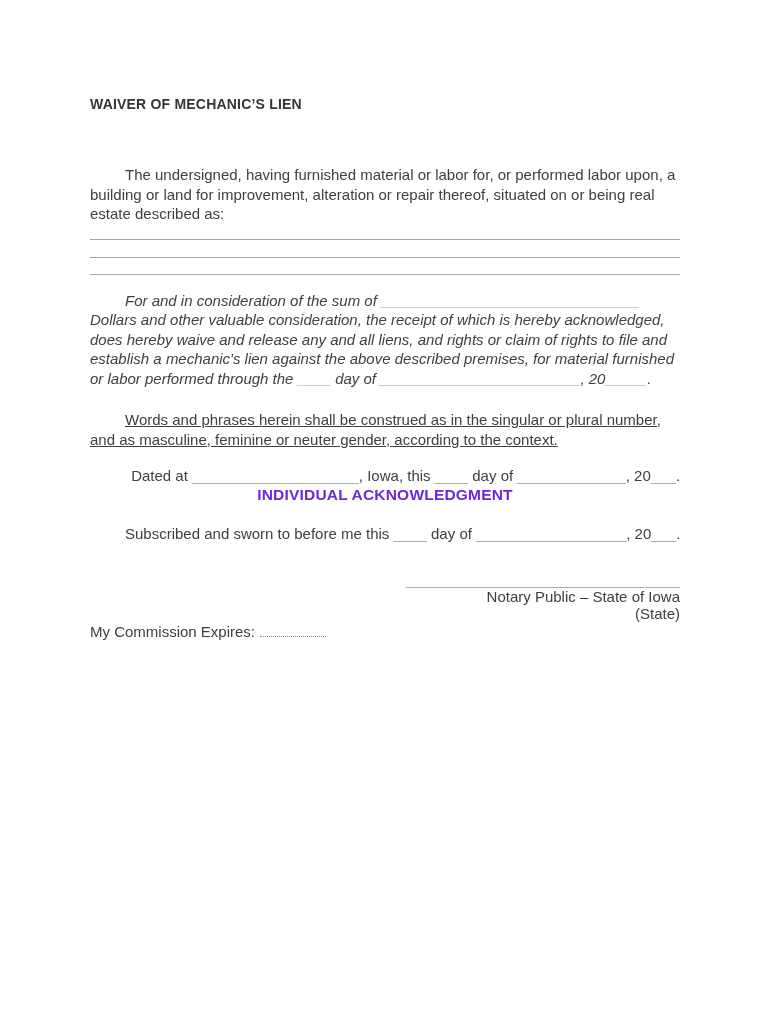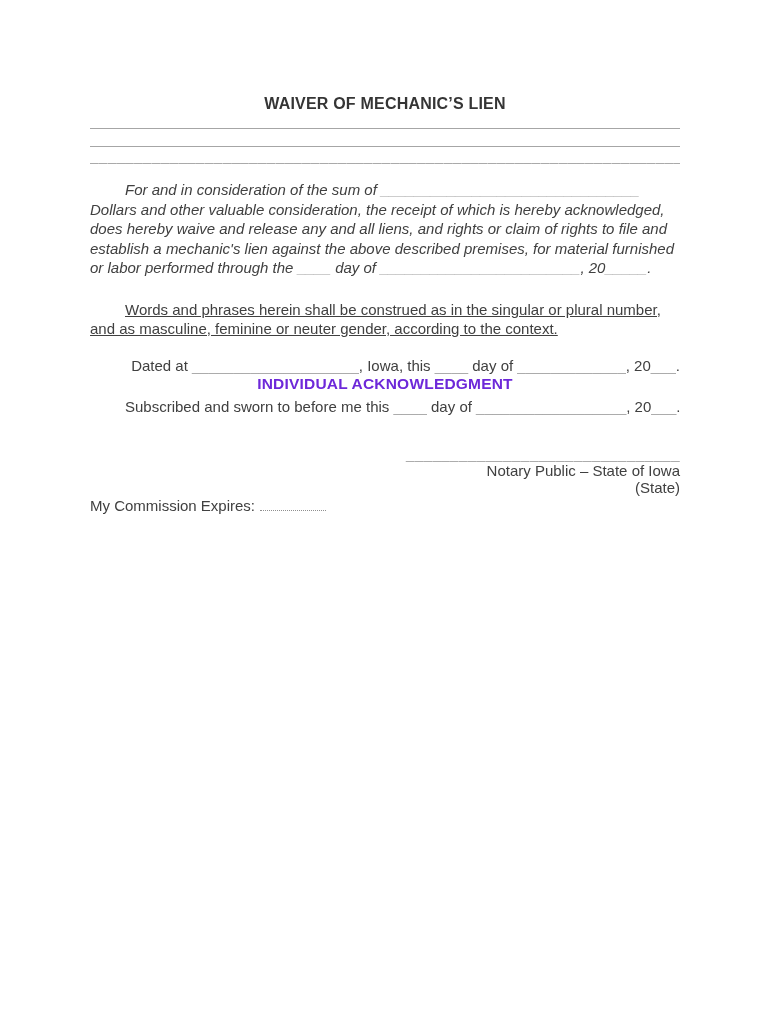--- a/index.html
+++ b/index.html
@@ -10,23 +10,23 @@
     background: #ffffff;
     box-sizing: border-box;
     padding: 95px 90px 0 90px;
     font-family: "Liberation Sans", "DejaVu Sans", sans-serif;
     font-size: 15px;
     line-height: 19.5px;
     color: #404040;
     overflow: hidden;
   }
   .doc-title {
-    text-align: center;
+    text-align: left;
     font-weight: 700;
-    font-size: 16px;
+    font-size: 14px;
     line-height: 18px;
     color: #353535;
     letter-spacing: 0.2px;
   }
   .para { margin: 0; text-indent: 35px; }
   .intro { margin-top: 52px; }
   .rules { margin-top: 0; }
   .rule-row {
     height: 17px;
     border-bottom: 1px solid #a6a6a6;
@@ -45,21 +45,21 @@
   .single-line { white-space: nowrap; }
   .dated { margin-top: 17px; text-align: right; }
   .ack-heading {
     text-align: center;
     font-weight: 700;
     font-size: 15.5px;
     line-height: 18px;
     color: #6d28d9;
     letter-spacing: 0.2px;
   }
-  .subscribed { margin-top: 4px; text-align: right; }
+  .subscribed { margin-top: 20px; text-align: right; }
   .notary-block {
     margin-top: 28px;
     text-align: right;
     line-height: 17px;
   }
   .notary-sig-line {
     color: #a8a8a8;
     white-space: nowrap;
     letter-spacing: 0.5px;
   }
@@ -82,20 +82,21 @@
   }
   .blank { color: #a8a8a8; }
 </style>
 </head>
 <body>
 
 <div class="page">
 
   <div class="doc-title">WAIVER OF MECHANIC’S LIEN</div>
 
+  <p class="para intro">The undersigned, having furnished material or labor for, or performed labor upon, a building or land for improvement, alteration or repair thereof, situated on or being real estate described as:</p>
 
   <div class="rules">
     <div class="rule-row first"></div>
     <div class="rule-row"></div>
     <div class="rule-dashes">______________________________________________________________________</div>
   </div>
 
   <p class="para consideration u-blanks">For and in consideration of the sum of <span class="blank">_______________________________</span> Dollars and other valuable consideration, the receipt of which is hereby acknowledged, does hereby waive and release any and all liens, and rights or claim of rights to file and establish a mechanic's lien against the above described premises, for material furnished or labor performed through the <span class="blank">____</span> day of <span class="blank">________________________</span>, 20<span class="blank">_____</span>.</p>
 
   <p class="para construction">Words and phrases herein shall be construed as in the singular or plural number, and as masculine, feminine or neuter gender, according to the context.</p>

